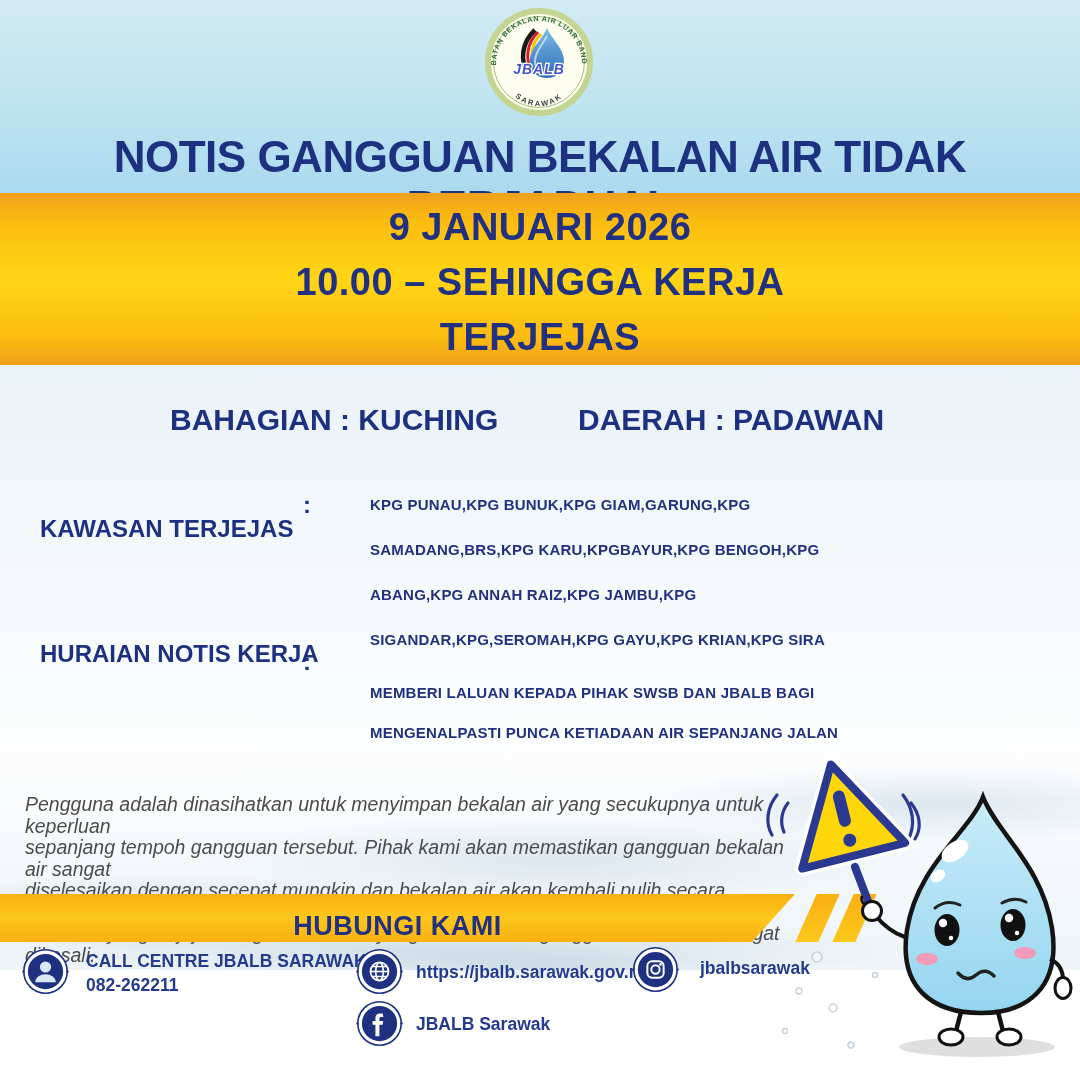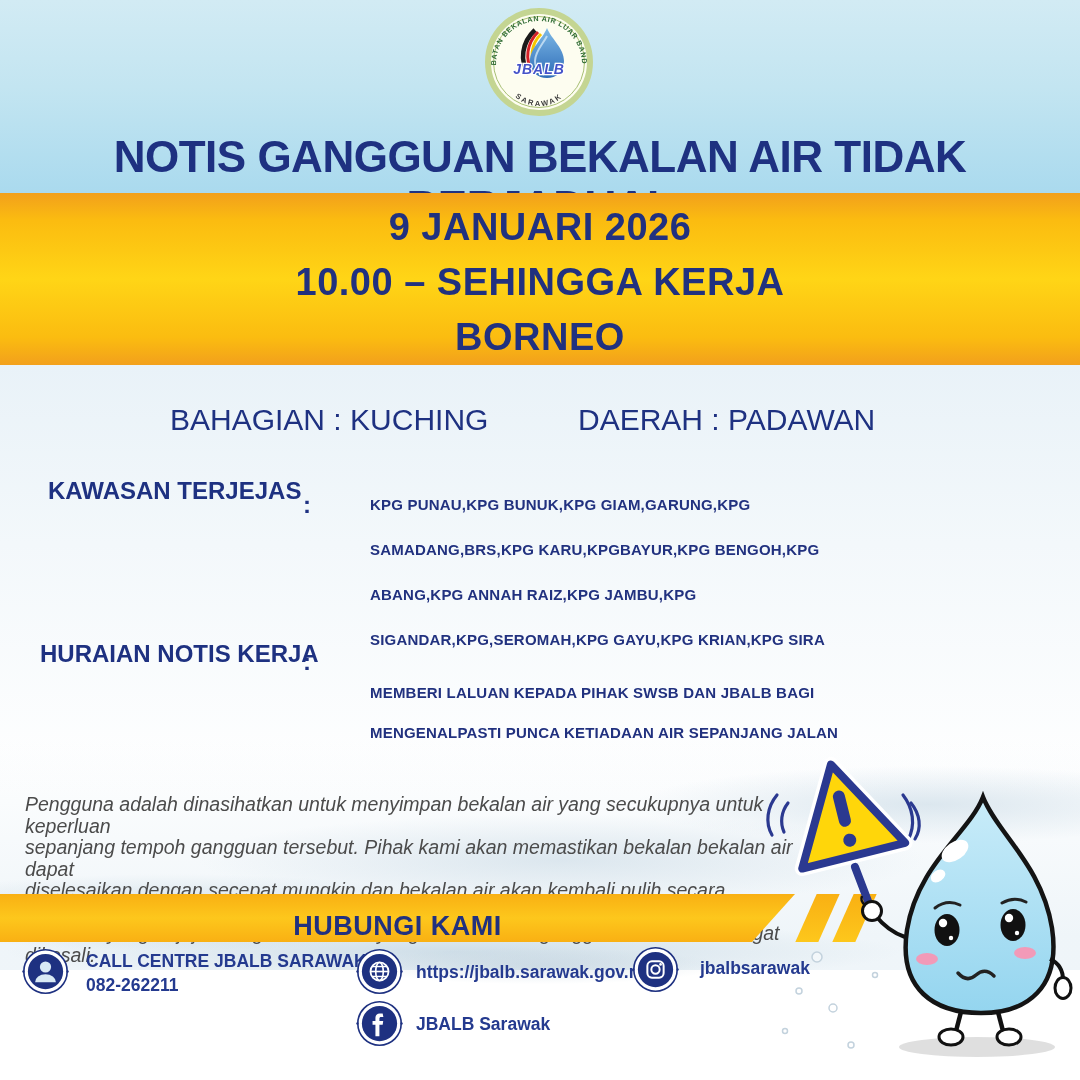--- a/index.html
+++ b/index.html
@@ -25,21 +25,21 @@
   
   .date-band{left:0;top:193px;width:1080px;height:172px;
     background:linear-gradient(180deg,#f2a01c 0%,#fbbc10 16%,#ffd516 50%,#fbbc10 84%,#f2a01c 100%);
     display:flex;flex-direction:column;align-items:center;justify-content:flex-end;}
   .date-band div{color:#21317f;font-weight:bold;font-size:38px;line-height:55px;letter-spacing:.5px;}
 
   
   .title{left:0;top:132px;width:1080px;text-align:center;color:#1e3181;
     font-size:44px;font-weight:bold;letter-spacing:-0.5px;}
 
-  .loc{color:#1e3181;font-size:30px;font-weight:normal;}
+  .loc{color:#1e3181;font-size:30px;font-weight:bold;}
   .sec-label{color:#1e3181;font-size:24px;font-weight:bold;}
   .sec-colon{color:#1e3181;font-size:24px;font-weight:bold;}
   .body-line{color:#21317f;font-size:15px;font-weight:bold;letter-spacing:.2px;}
 
   .advisory{left:25px;top:794px;width:780px;color:#4b4b4b;font-size:19.5px;
     line-height:21.5px;font-style:italic;}
 
   
   .contact-band{left:0;top:894px;width:795px;height:48px;
     background:linear-gradient(180deg,#f9b013 0%,#fdc71c 50%,#f9b013 100%);
@@ -89,41 +89,41 @@
     <path d="M64,20 C59,32 47,40 47,53 C47,64 55,70 64,70 C73,70 81,64 81,53 C81,40 69,32 64,20 Z" fill="url(#lgDrop)"></path>
     <path d="M64,28 C60,36 52,43 52,53 C52,61 58,66 64,66" fill="none" stroke="#cfe6f6" stroke-width="2" opacity=".8"></path>
     <text x="56" y="66" text-anchor="middle" font-size="14" font-weight="bold" font-style="italic" fill="#4553c9" stroke="#ffffff" stroke-width="2.6" paint-order="stroke" letter-spacing="1">JBALB</text>
   </svg>
 
   <div class="abs title">NOTIS GANGGUAN BEKALAN AIR TIDAK BERJADUAL</div>
 
   <div class="abs date-band">
     <div>9 JANUARI 2026</div>
     <div>10.00 – SEHINGGA KERJA</div>
-    <div>BORNEO</div>
+    <div>TERJEJAS</div>
   </div>
 
   <div class="abs loc" style="left:170px;top:403px;">BAHAGIAN : KUCHING</div>
   <div class="abs loc" style="left:578px;top:403px;">DAERAH : PADAWAN</div>
 
-  <div class="abs sec-label" style="left:40px;top:477px;margin-left:8px;">KAWASAN TERJEJAS</div>
+  <div class="abs sec-label" style="left:40px;top:515px;">KAWASAN TERJEJAS</div>
   <div class="abs sec-colon" style="left:303px;top:491px;">:</div>
   <div class="abs body-line" style="left:370px;top:496px;">KPG PUNAU,KPG BUNUK,KPG GIAM,GARUNG,KPG</div>
   <div class="abs body-line" style="left:370px;top:541px;">SAMADANG,BRS,KPG KARU,KPGBAYUR,KPG BENGOH,KPG</div>
   <div class="abs body-line" style="left:370px;top:586px;">ABANG,KPG ANNAH RAIZ,KPG JAMBU,KPG</div>
   <div class="abs body-line" style="left:370px;top:631px;">SIGANDAR,KPG,SEROMAH,KPG GAYU,KPG KRIAN,KPG SIRA</div>
 
   <div class="abs sec-label" style="left:40px;top:640px;">HURAIAN NOTIS KERJA</div>
   <div class="abs sec-colon" style="left:303px;top:648px;">:</div>
   <div class="abs body-line" style="left:370px;top:724px;">MENGENALPASTI PUNCA KETIADAAN AIR SEPANJANG JALAN</div>
   <div class="abs body-line" style="left:370px;top:684px;">MEMBERI LALUAN KEPADA PIHAK SWSB DAN JBALB BAGI</div>
 
   <div class="abs advisory">
     <div>Pengguna adalah dinasihatkan untuk menyimpan bekalan air yang secukupnya untuk keperluan</div>
-    <div>sepanjang tempoh gangguan tersebut. Pihak kami akan memastikan bekalan bekalan air dapat</div>
+    <div>sepanjang tempoh gangguan tersebut. Pihak kami akan memastikan gangguan bekalan air sangat</div>
     <div>diselesaikan dengan secepat mungkin dan bekalan air akan kembali pulih secara berperingkat di</div>
     <div>kawasan yang terjejas. Segala kesulitan yang timbul akibat gangguan ini adalah sangat dikesali.</div>
   </div>
 
   <div class="abs contact-band">
     <span>HUBUNGI KAMI</span>
   </div>
   <div class="abs stripe s1"></div>
   <div class="abs stripe s2"></div>
 

